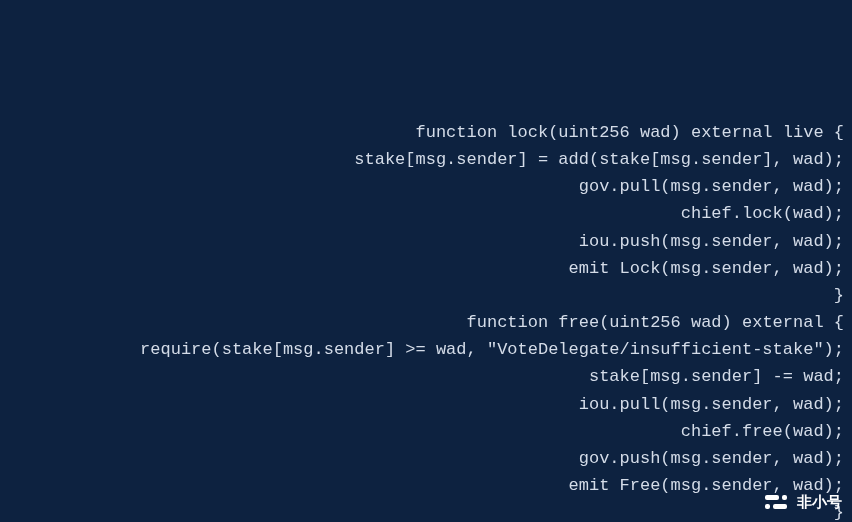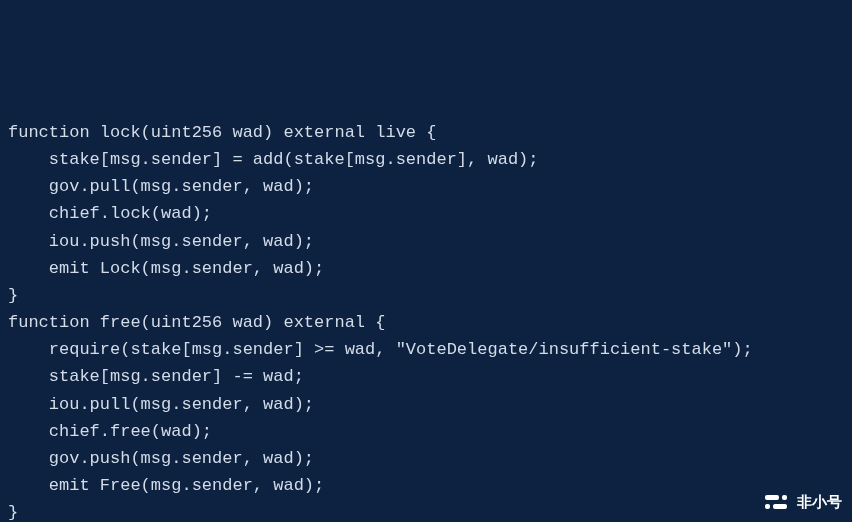--- a/index.html
+++ b/index.html
@@ -15,20 +15,21 @@
       line-height: 1.6;
       padding: 10px 8px;
       width: 852px;
       height: 522px;
       position: relative;
       overflow: hidden;
       white-space: pre;
     }
     .code-line {
       display: block;
+      text-align: right;
     }
     .watermark {
       position: absolute;
       bottom: 8px;
       right: 10px;
       display: flex;
       align-items: center;
       gap: 10px;
       color: #ffffff;
       font-family: sans-serif;

